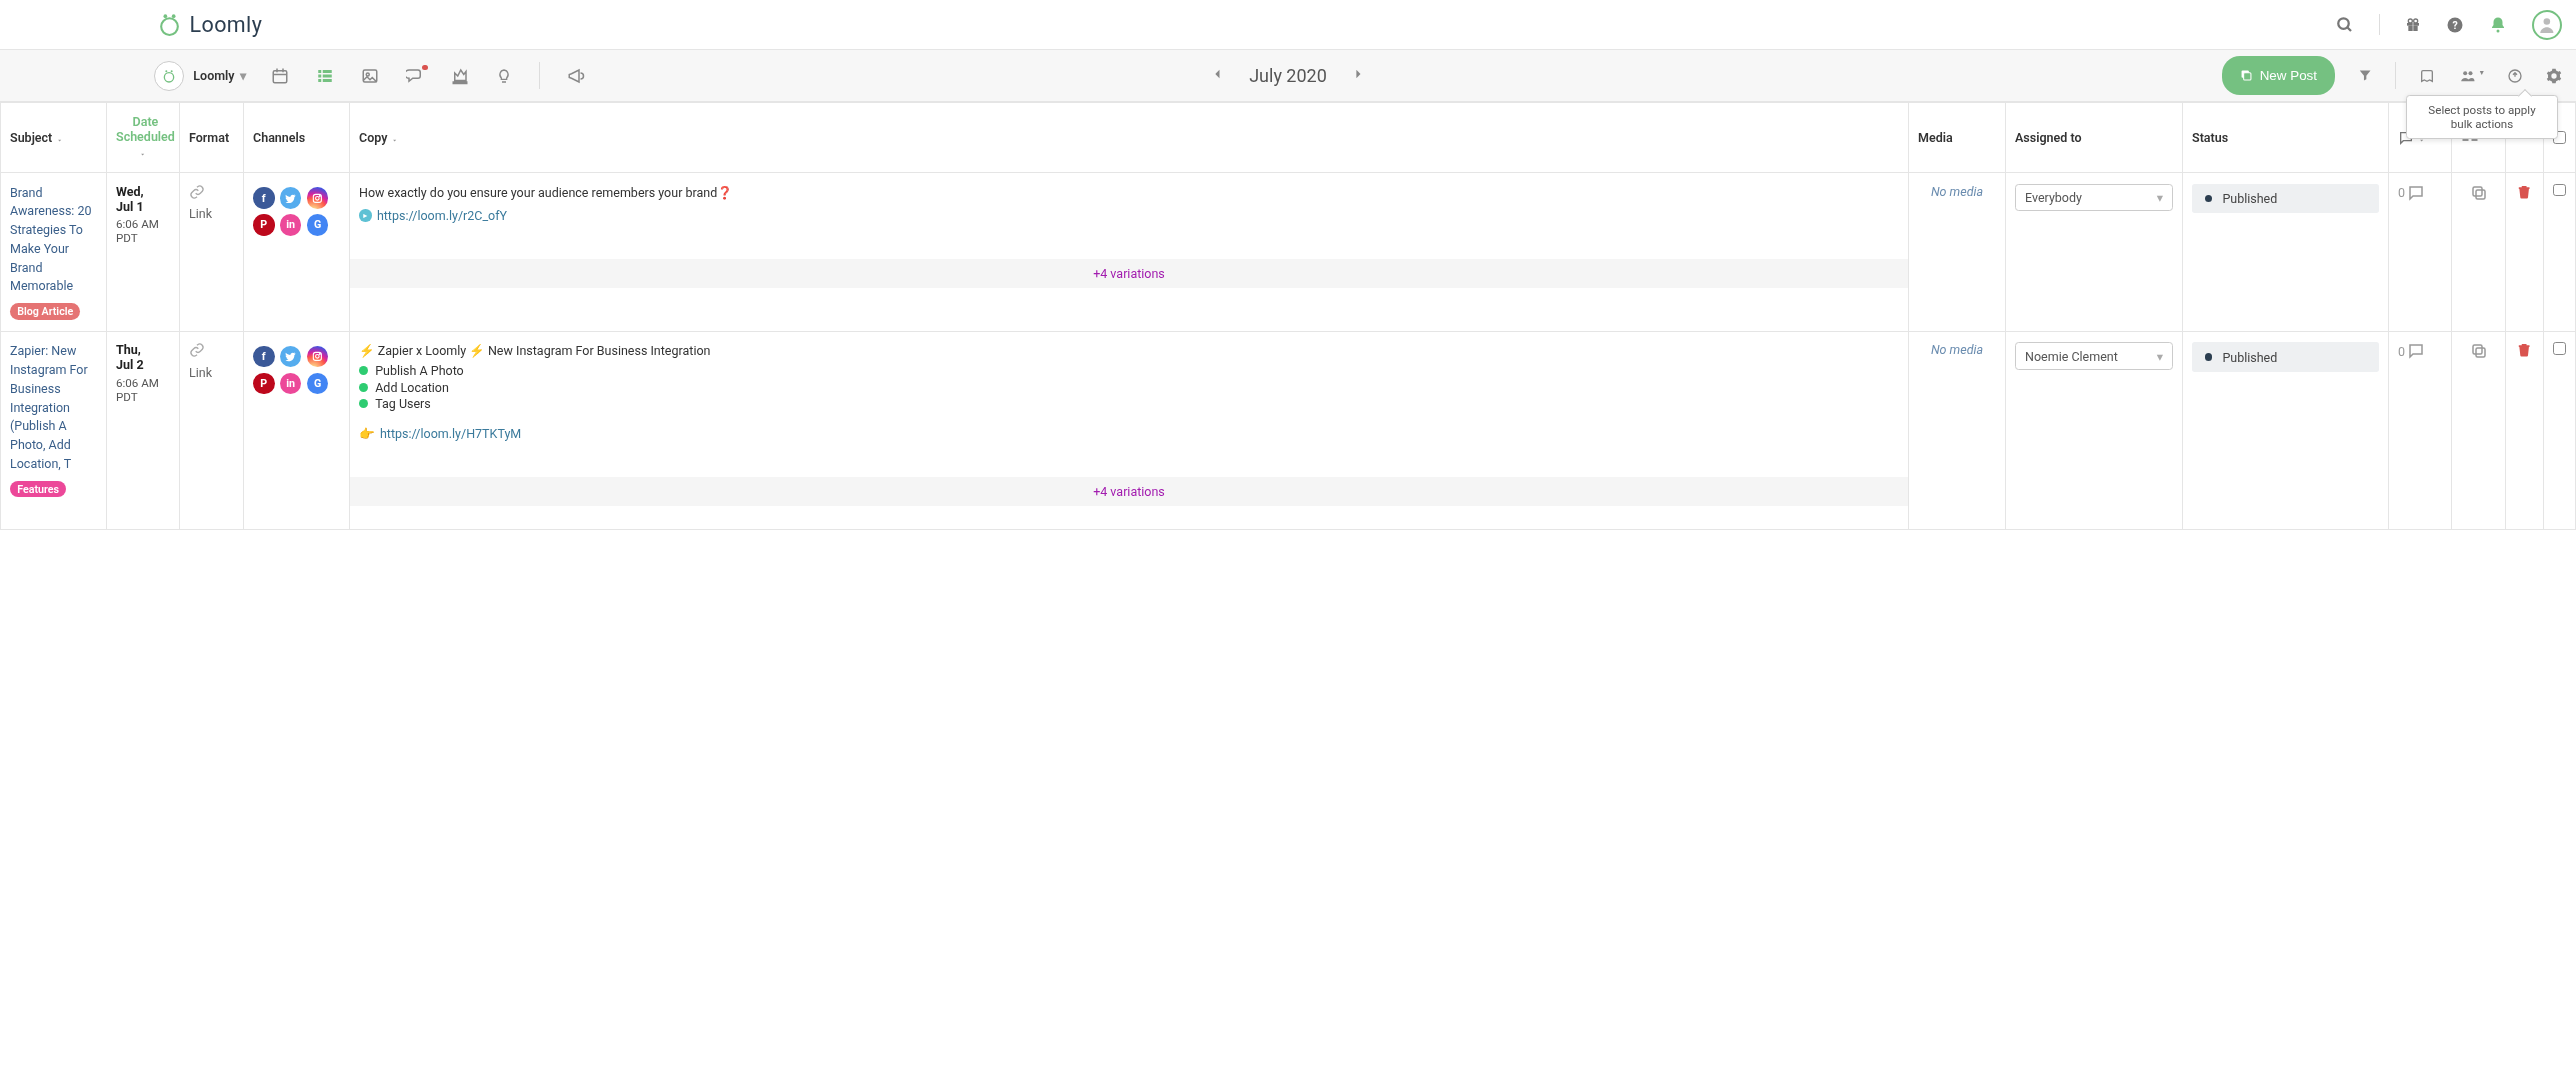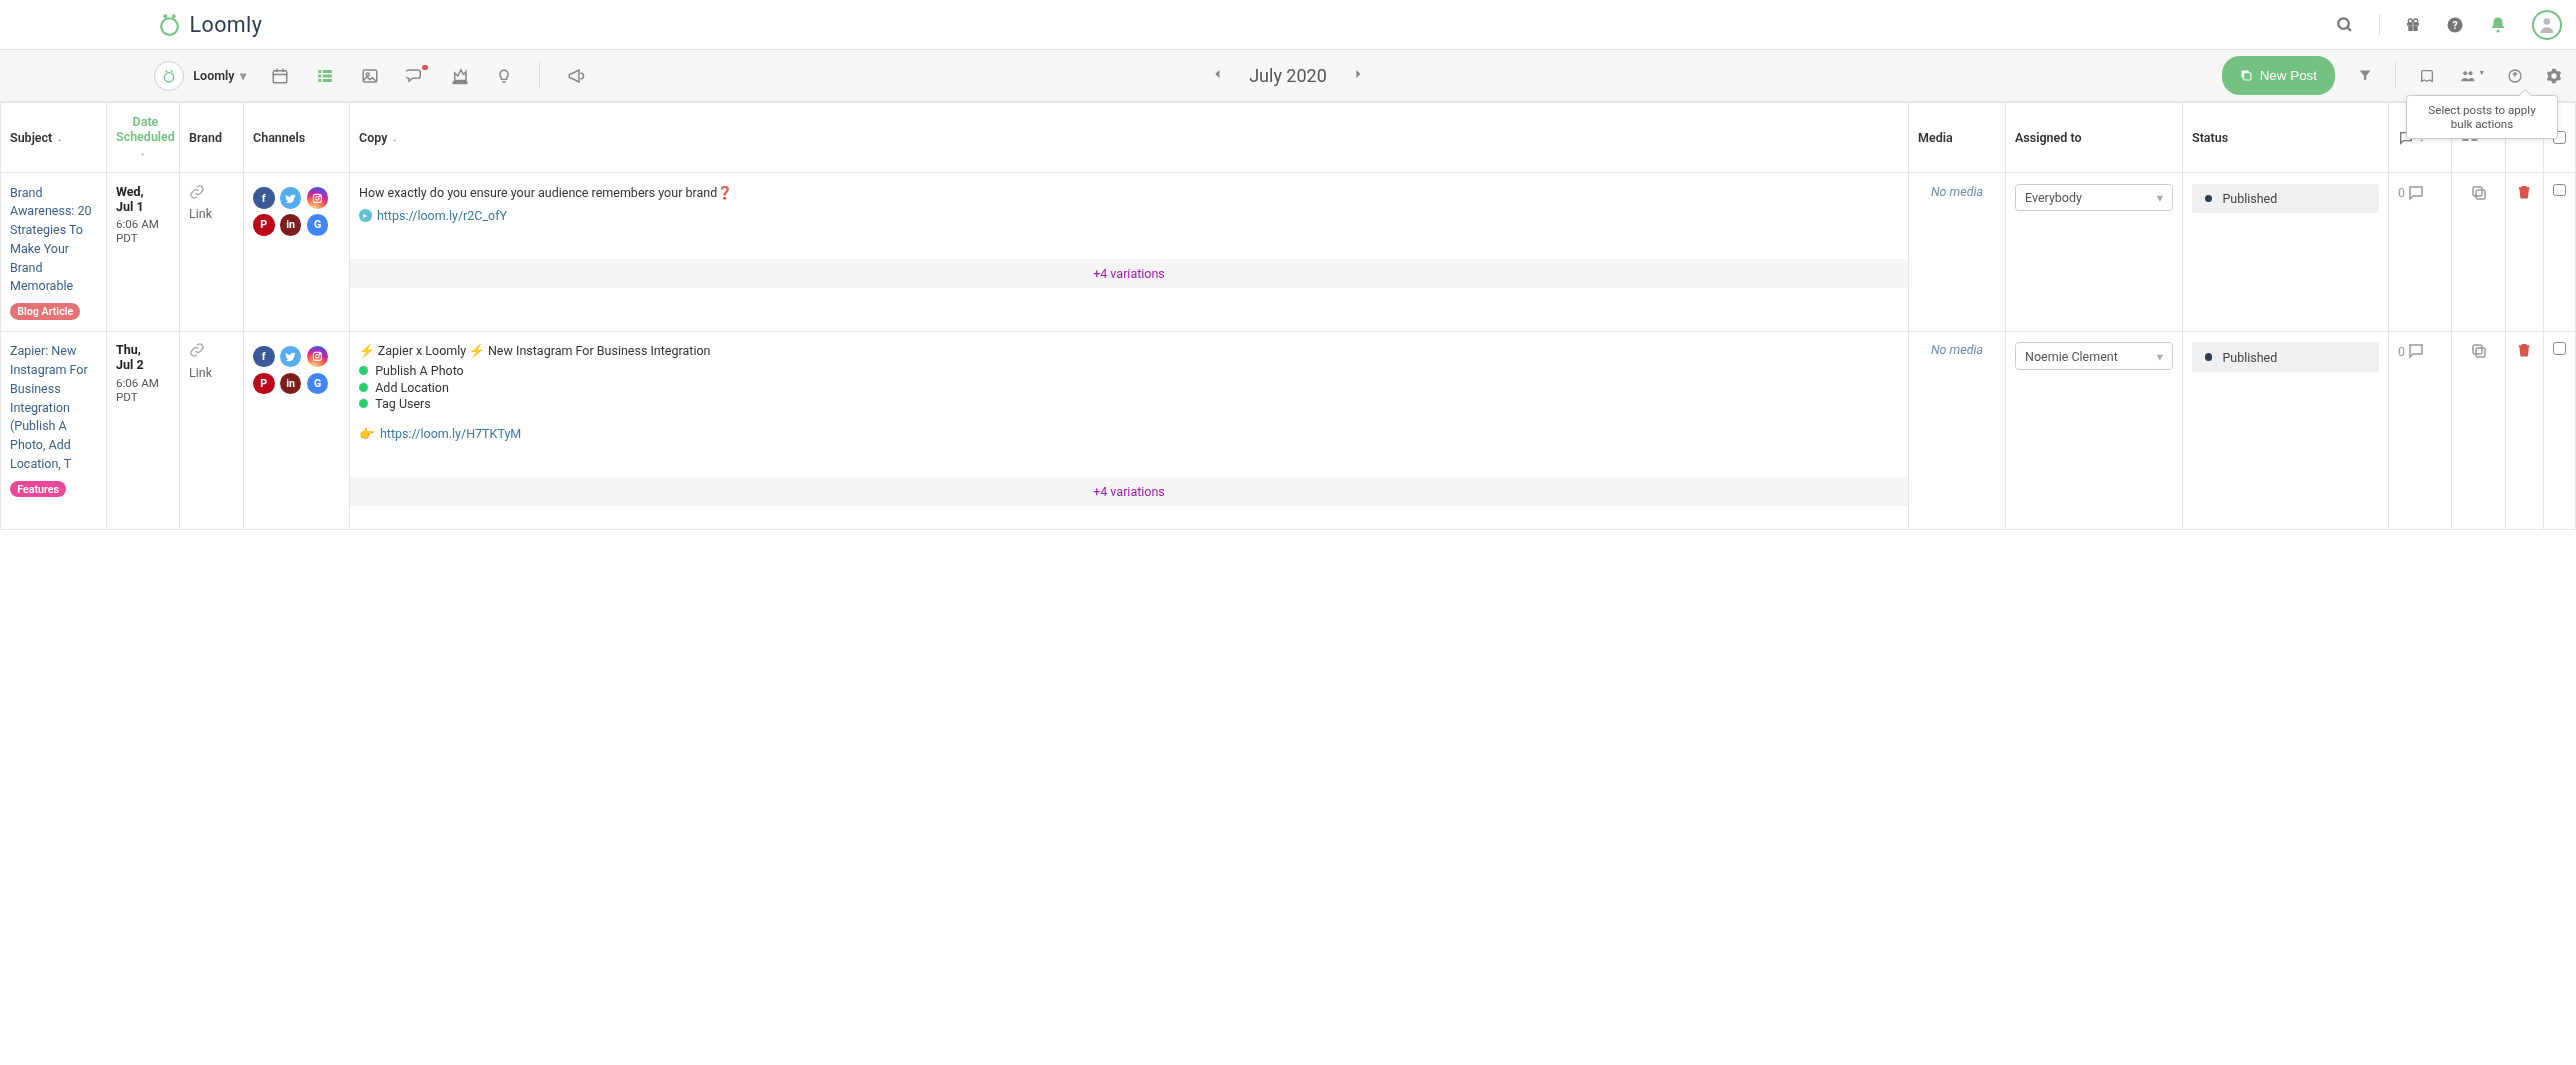--- a/index.html
+++ b/index.html
@@ -56,21 +56,21 @@
 .tag.features { background:#ec4899; }
 .date-cell { color:#222; }
 .date-cell .dow { font-weight:700; }
 .date-cell .md { font-weight:700; }
 .date-cell .time { font-size:11.6px; color:#555; margin-top:3.6px; }
 .format-cell { text-align:left; color:#666; }
 .format-cell .link-icon { color:#aaa; margin-bottom:3.6px; }
 .channels-cell { display:flex; flex-wrap:wrap; gap:5.4px; padding-top:3.6px; }
 .ch { width:21.5px; height:21.5px; border-radius:50%; display:flex; align-items:center; justify-content:center; color:#fff; font-size:10.7px; font-weight:700; }
 .ch.fb { background:#3b5998; } .ch.tw { background:#55acee; } .ch.ig { background: radial-gradient(circle at 30% 110%, #fdf497 0%, #fd5949 45%, #d6249f 60%, #285AEB 90%); }
-.ch.pt { background:#bd081c; } .ch.li { background:#7f1d1d; } .ch.gg { background:#4285f4; }
+.ch.pt { background:#bd081c; } .ch.li { background:#ec4899; } .ch.gg { background:#4285f4; }
 .copy-cell { position:relative; padding-bottom:0; }
 .copy-text { color:#333; line-height:1.5; }
 .copy-link { color:#3a7a9c; margin-top:5.4px; display:flex; align-items:center; gap:5.4px; }
 .link-badge { width:12.5px; height:12.5px; border-radius:50%; background:#5ec1d4; display:inline-flex; align-items:center; justify-content:center; color:#fff; font-size:8px; }
 .variations-bar { background:#f5f5f5; text-align:center; padding:7.2px; color:#a21caf; font-size:12.5px; margin:12px -9px; margin-top:36px; cursor:pointer; }
 .media-cell { color:#6a8caf; font-style:italic; text-align:center; }
 .assigned-cell select, .assigned-pill { width:100%; }
 .assigned-pill { border:0.9px solid #ccc; border-radius:3.6px; padding:5.4px 9px; display:flex; justify-content:space-between; align-items:center; background:#fff; cursor:pointer; color:#555; }
 .status-pill { background:#eef0f2; border-radius:2.7px; padding:7.2px 12.5px; display:flex; align-items:center; gap:10.7px; color:#444; }
 .status-dot { width:7.2px; height:7.2px; border-radius:50%; background:#2c3e50; }
@@ -261,21 +261,21 @@
       <th class="date-col">
           <div class="th-inner stack">
             <span>Date Scheduled</span>
             <svg class="sort-icon" width="12.5" height="12.5" viewBox="0 0 24 24" fill="currentColor">
               <path d="M7 4v16M4 17l3 3 3-3M14 6h8M14 11h6M14 16h4"></path>
             </svg>
           </div>
         </th>
       <th class="format-col">
           <div class="th-inner">
-            <span>Brand</span>
+            <span>Format</span>
           </div>
         </th>
       <th class="channels-col">
           <div class="th-inner">
             <span>Channels</span>
           </div>
         </th>
       <th class="copy-col">
           <div class="th-inner">
             <span>Copy</span>

